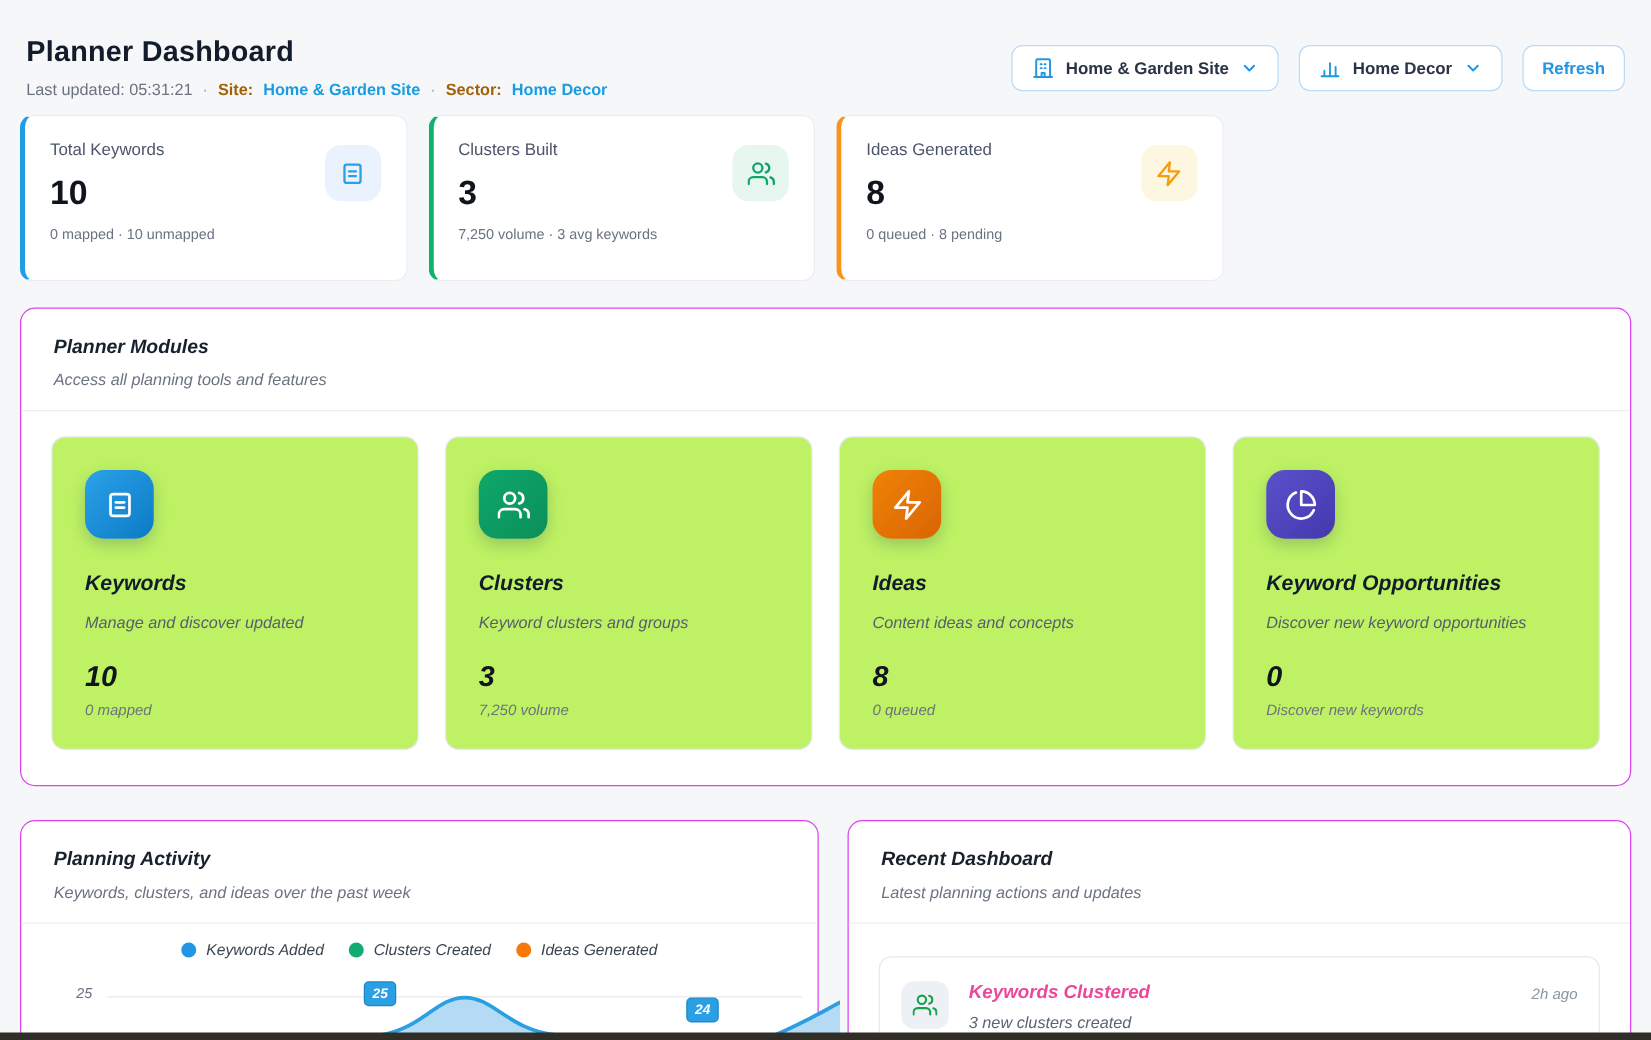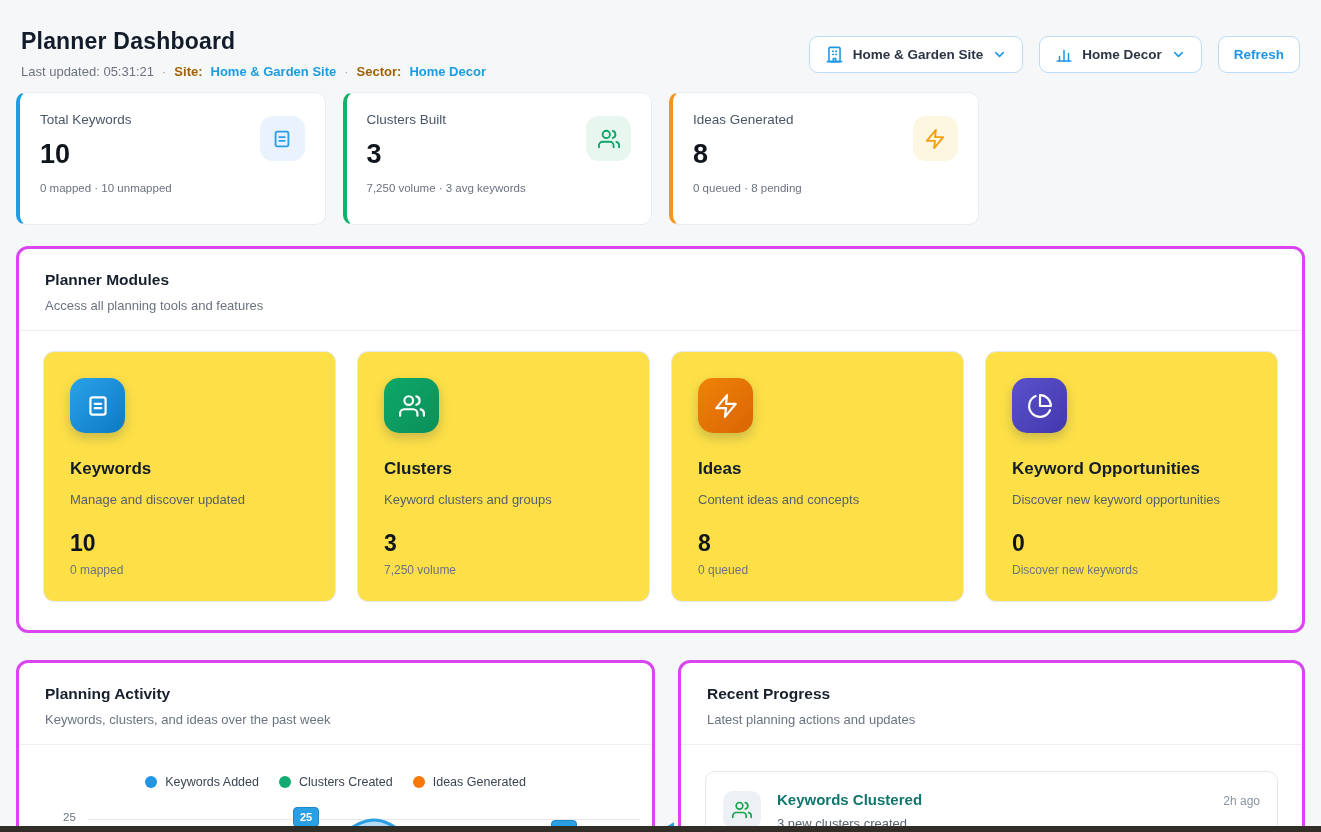--- a/index.html
+++ b/index.html
@@ -46,30 +46,30 @@
   .stat-ic {
     width:45px; height:45px; border-radius:13px; flex:0 0 45px;
     display:flex; align-items:center; justify-content:center; margin-top:4px;
   }
   .ic-bg-blue   { background:#e9f2fd; color:#2b9fe3; }
   .ic-bg-green  { background:#e7f7ef; color:#0fa468; }
   .ic-bg-cream  { background:#fdf6e1; color:#f59e0b; }
   .ic-bg-purple { background:#f8effe; color:#a855f7; }
 
   
-  .panel { background:#fff; border:3px solid #d946ef; border-radius:12px; }
+  .panel { background:#fff; border:1px solid #d946ef; border-radius:12px;font-style:italic; }
   .panel-head { padding:22px 26px 17px 26px; border-bottom:1px solid #edf0f3; }
   .panel-title { font-size:15.5px; font-weight:700; color:#18202e; }
   .panel-sub { font-size:13px; color:#6b7280; margin-top:9px; }
   .modules-panel { margin-top:21px; }
 
   
   .modules-grid { display:grid; grid-template-columns:repeat(4,1fr); gap:21px; padding:20px 24px 28px 24px; }
   .module-card {
-    background:#fde047; border:1px solid #e3e9f0; border-radius:11px;
+    background:#bef264; border:1px solid #e3e9f0; border-radius:11px;
     padding:26px 26px 24px 26px; min-height:238px; cursor:pointer;
   }
   .module-tile {
     width:55px; height:55px; border-radius:15px; color:#fff;
     display:flex; align-items:center; justify-content:center;
     box-shadow:0 5px 12px rgba(20,40,80,.22);
   }
   .tile-blue   { background:linear-gradient(135deg,#2aa2e8,#0c7ac6); }
   .tile-green  { background:linear-gradient(135deg,#0ea869,#0b8f5a); }
   .tile-orange { background:linear-gradient(135deg,#ef8307,#da6404); }
@@ -77,21 +77,21 @@
   .module-title { font-size:17px; font-weight:800; color:#131c2b; margin-top:26px; }
   .module-desc { font-size:13px; color:#555f6e; margin-top:13px; }
   .module-value { font-size:23px; font-weight:800; color:#10141c; margin-top:23px; }
   .module-sub { font-size:12px; color:#6b7280; margin-top:6px; }
 
   
   .bottom-row { display:grid; grid-template-columns:639px 627px; gap:23px; margin-top:27px; }
   .bottom-row .panel { height:260px; }
 
   
-  .legend-row { display:flex; justify-content:center; gap:20px; margin-top:30px; }
+  .legend-row { display:flex; justify-content:center; gap:20px; margin-top:14px; }
   .legend-item { display:flex; align-items:center; gap:8px; font-size:12.5px; color:#3a4552; cursor:pointer; }
   .legend-dot { width:12px; height:12px; border-radius:50%; }
   .dot-blue { background:#2196e3; } .dot-green { background:#13ab72; } .dot-orange { background:#f97808; }
   .chart-wrap { position:relative; height:110px; margin-top:9px; }
   .y-tick { position:absolute; left:44px; top:13px; font-size:11.5px; color:#6b7280; }
   .gridline { position:absolute; left:69px; right:12px; top:21px; height:1px; background:#e7e9ec; }
   .chart-svg { position:absolute; left:60px; top:0; }
   .pt-badge {
     position:absolute; background:#2b9fe3; color:#fff; font-size:11px; font-weight:700;
     padding:2.5px 6px; border-radius:4px; border:1px solid #1b86c9; line-height:1.2;
@@ -103,21 +103,21 @@
   .activity-list { padding:26px 24px; }
   .activity-item {
     border:1px solid #e4e9f0; border-radius:10px; padding:19px 17px;
     display:flex; align-items:flex-start; gap:16px; cursor:pointer;
   }
   .activity-tile {
     width:38px; height:38px; border-radius:10px; background:#edf0f5; color:#16a34a;
     display:flex; align-items:center; justify-content:center; flex:0 0 38px;
   }
   .activity-body { flex:1; }
-  .activity-title { font-size:15px; font-weight:800; color:#0f766e; }
+  .activity-title { font-size:15px; font-weight:800; color:#ec4899; }
   .activity-desc { font-size:13px; color:#5a6472; margin-top:8px; }
   .activity-time { font-size:12px; color:#8a94a2; margin-top:3px; }
 
   .taskbar-edge { position:absolute; left:0; bottom:0; width:100%; height:6px; background:#302e27; }
 
   svg { display:block; }
 </style>
 </head>
 <body>
 
@@ -332,21 +332,21 @@
           <path d="M 528 58 C 556 48 576 36 595 26 L 595 110 L 528 110 Z" fill="#b5dbf4" stroke="none"></path>
           <path d="M 528 58 C 556 48 576 36 595 26" fill="none" stroke="#2b9fe3" stroke-width="3" stroke-linecap="round"></path>
         </svg>
         <span class="pt-badge badge-25">25</span>
         <span class="pt-badge badge-24">24</span>
       </div>
     </div>
 
     <div class="panel">
       <div class="panel-head">
-        <div class="panel-title">Recent Progress</div>
+        <div class="panel-title">Recent Dashboard</div>
         <div class="panel-sub">Latest planning actions and updates</div>
       </div>
       <div class="activity-list">
         <div class="activity-item">
           <div class="activity-tile">
               <svg width="20" height="20" viewBox="0 0 24 24">
                 <use href="#ic-users"></use>
               </svg>
             </div>
           <div class="activity-body">

